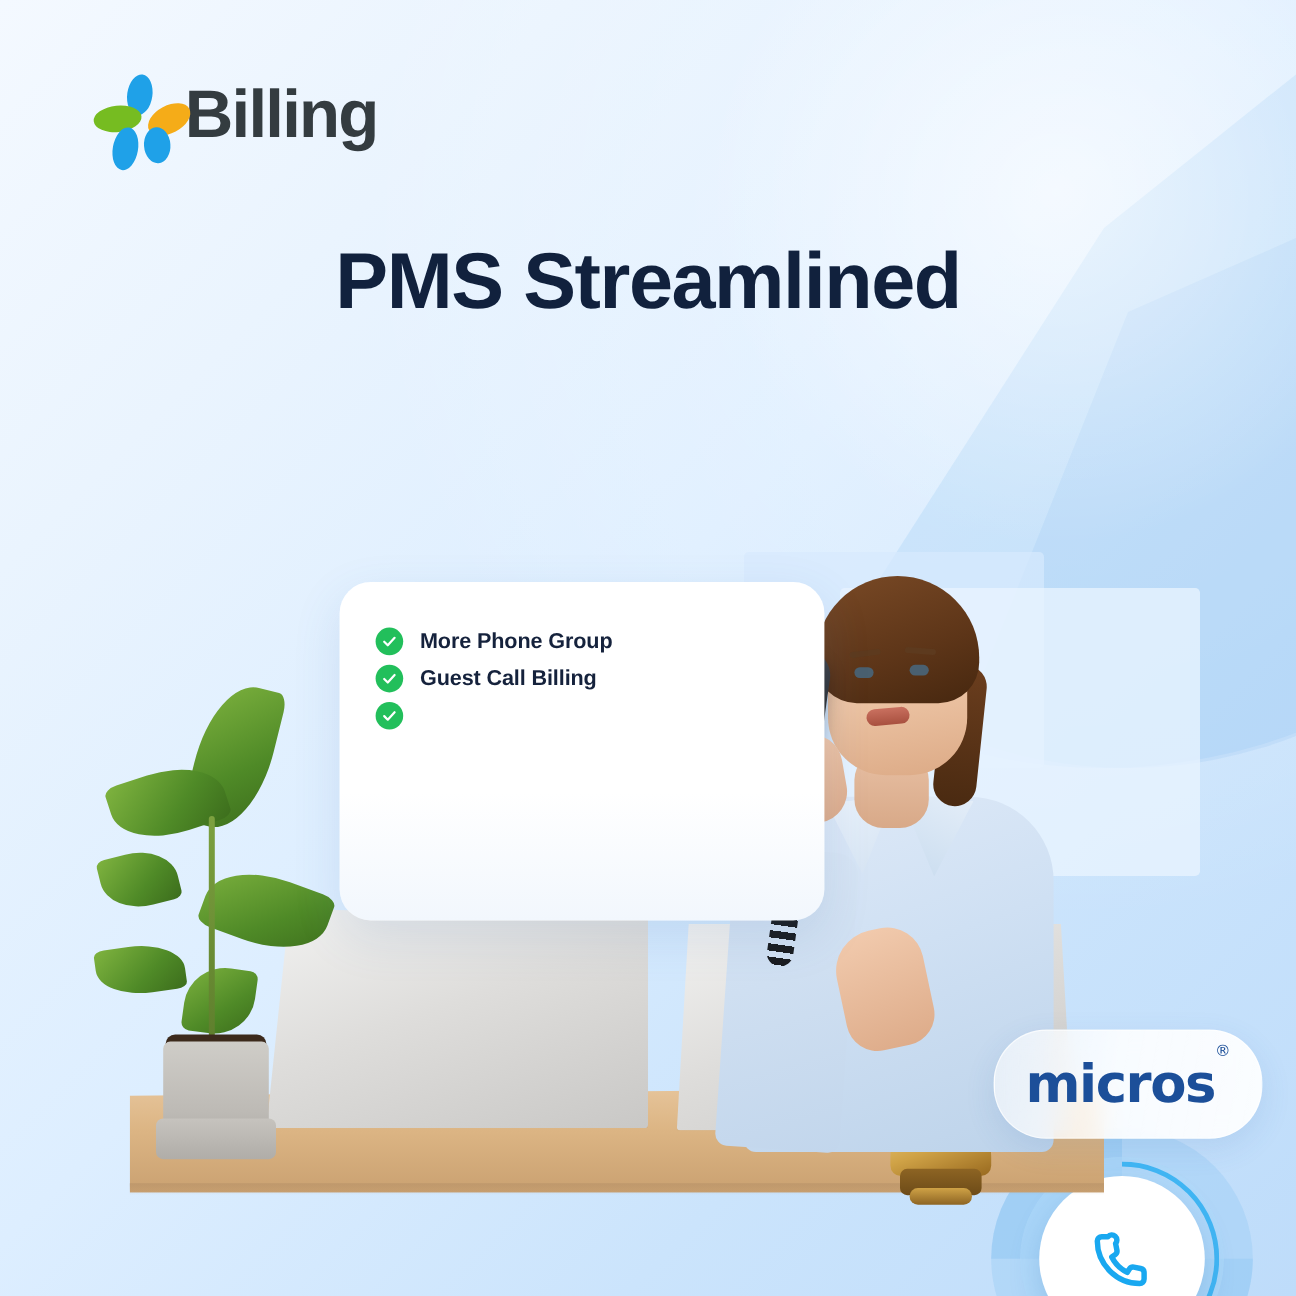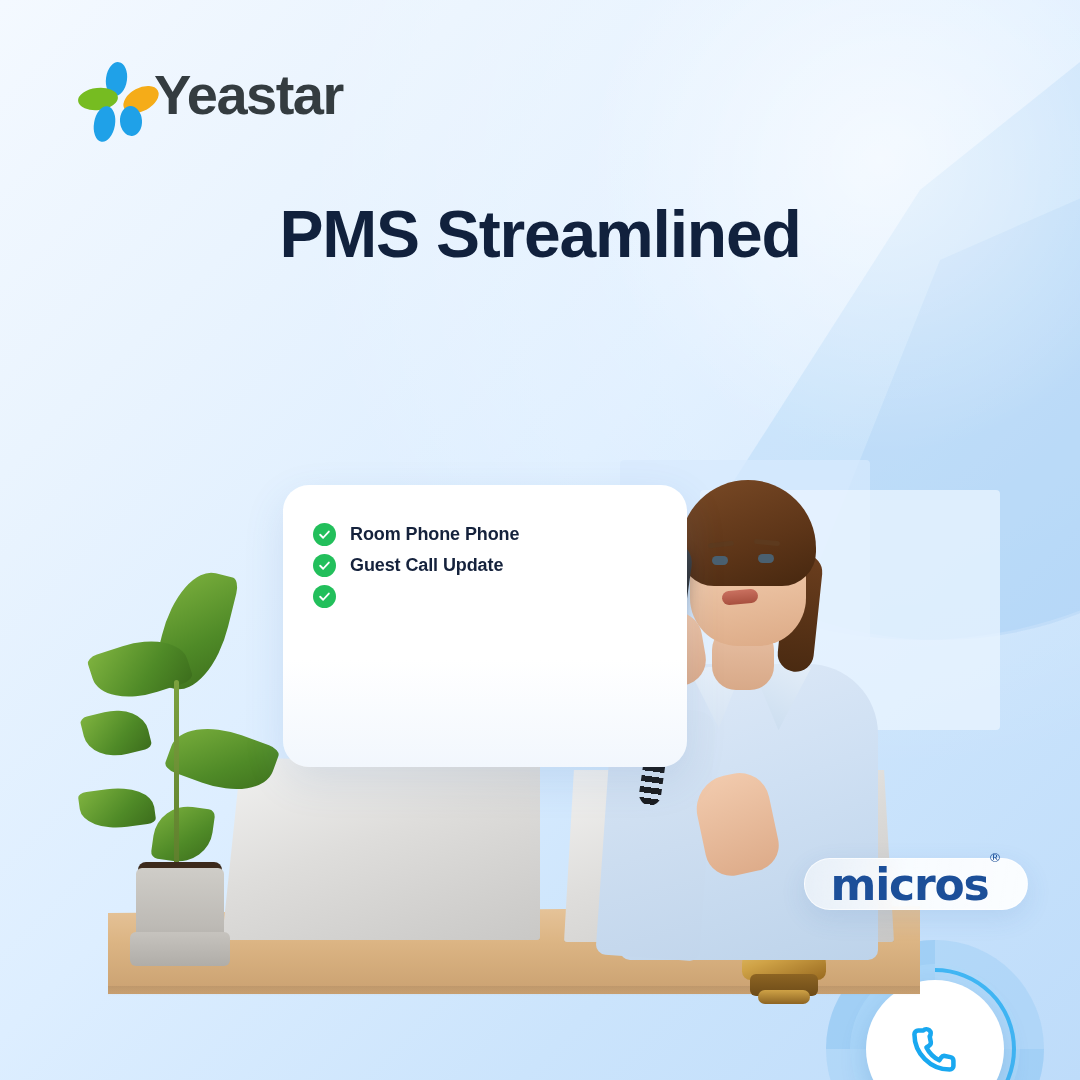--- a/index.html
+++ b/index.html
@@ -290,21 +290,21 @@
     display:flex; align-items:center; justify-content:center;
   }
   .pill-oracle{ left:122px; top:788px; width:268px; height:72px; }
   .oracle-text{
     font-size:44px; font-weight:400; color:#f42b10; letter-spacing:1.5px;
     font-family:"DejaVu Sans", sans-serif;
     position:relative;
   }
   .oracle-text sup{ font-size:13px; top:-22px; position:relative; letter-spacing:0; }
 
-  .pill-micros{ left:804px; top:858px; width:224px; height:52px; }
+  .pill-micros{ left:828px; top:858px; width:224px; height:91px; }
   .micros-text{
     font-size:44px; font-weight:700; color:#1c4f99; letter-spacing:-1.2px;
     font-family:"DejaVu Sans", sans-serif;
   }
   .micros-text sup{ font-size:13px; top:-22px; position:relative; letter-spacing:0; font-weight:400;}
 </style>
 </head>
 <body>
 
 <div class="canvas">
@@ -315,21 +315,21 @@
   <div class="bg-sheen"></div>
 
   <div class="logo">
     <div class="logo-mark">
       <span class="petal p-top"></span>
       <span class="petal p-orange"></span>
       <span class="petal p-green"></span>
       <span class="petal p-botl"></span>
       <span class="petal p-botr"></span>
     </div>
-    <div class="logo-word">Yeastar</div>
+    <div class="logo-word">Billing</div>
   </div>
 
   <h1 class="headline">PMS Streamlined</h1>
 
 
   <div class="scene">
 
     <div class="panel-back2"></div>
     <div class="panel-back"></div>
 
@@ -396,32 +396,32 @@
 
   <div class="card">
     <div class="feature-list">
 
       <div class="feature-item">
         <span class="check">
           <svg viewBox="0 0 24 24" fill="none" stroke="#ffffff" stroke-width="3.4" stroke-linecap="round" stroke-linejoin="round">
               <path d="M4 12.5 9.5 18 20 6.5"></path>
             </svg>
         </span>
-        <span class="feature-label">Room Phone Phone</span>
+        <span class="feature-label">More Phone Group</span>
       </div>
 
 
 
       <div class="feature-item">
         <span class="check">
           <svg viewBox="0 0 24 24" fill="none" stroke="#ffffff" stroke-width="3.4" stroke-linecap="round" stroke-linejoin="round">
               <path d="M4 12.5 9.5 18 20 6.5"></path>
             </svg>
         </span>
-        <span class="feature-label">Guest Call Update</span>
+        <span class="feature-label">Guest Call Billing</span>
       </div>
 
       <div class="feature-item">
         <span class="check">
           <svg viewBox="0 0 24 24" fill="none" stroke="#ffffff" stroke-width="3.4" stroke-linecap="round" stroke-linejoin="round">
               <path d="M4 12.5 9.5 18 20 6.5"></path>
             </svg>
         </span>
       </div>
 

